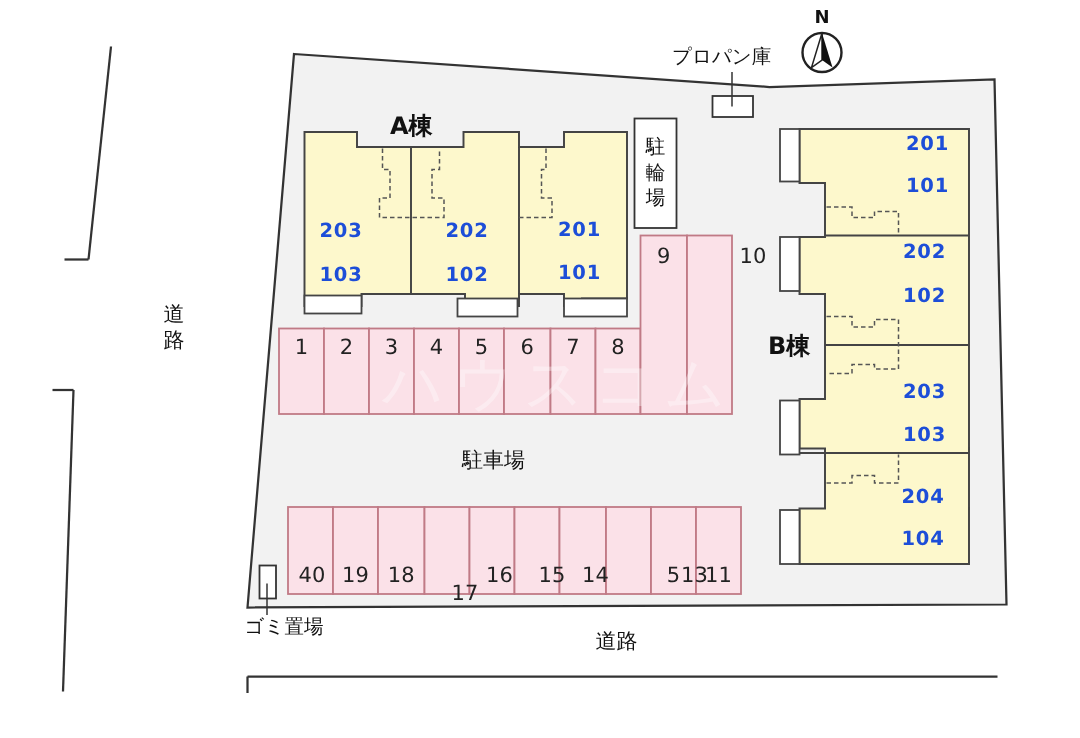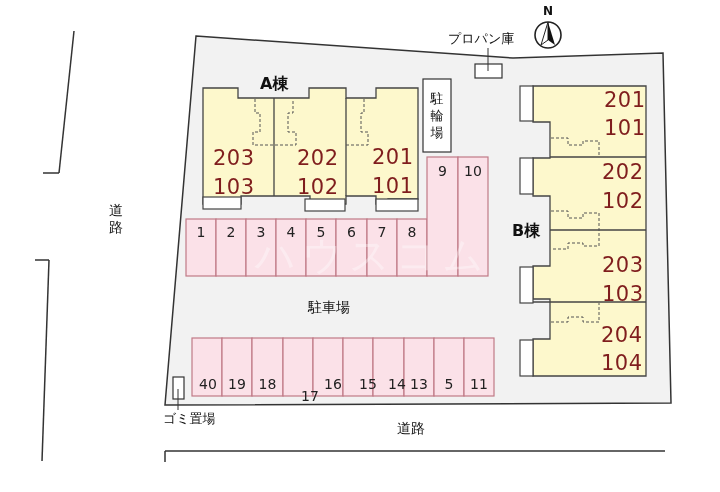--- a/index.html
+++ b/index.html
@@ -1,21 +1,21 @@
 <!DOCTYPE html>
 <html><head>
 <meta charset="utf-8">
 <style>
   html, body { margin: 0; padding: 0; background: #ffffff; }
   body { width: 720px; height: 492px; position: relative; overflow: hidden;
          font-family: "DejaVu Sans", "Liberation Sans", sans-serif; color: #111; }
   svg.map { position: absolute; left: 0; top: 0; }
   .lbl { position: absolute; white-space: nowrap; line-height: 1; }
   .road-v { font-size: 14px; width: 16px; text-align: center; line-height: 17px; white-space: normal; }
-  .unit-num { position: absolute; font-size: 21px; line-height: 1; letter-spacing: 0.5px; color: #7f1d1d; }
+  .unit-num { position: absolute; font-size: 13px; line-height: 1; letter-spacing: 0.5px; color: #1d4ed8; font-weight: bold; }
   .bldg-label { font-size: 16px; font-weight: bold; text-align: center; }
   .space { position: absolute; font-size: 14px; text-align: center; color: #222; }
   .small-jp { font-size: 13px; }
   .watermark { position: absolute; font-size: 40px; color: rgba(255,255,255,0.35); letter-spacing: 6px; }
 </style>
 </head>
 <body>
 
 <svg class="map" width="720" height="492" viewBox="0 0 720 492">
 
@@ -130,26 +130,26 @@
 
 <div class="space" style="left:186px; top:224px; width:30px;">1</div>
 <div class="space" style="left:216px; top:224px; width:30px;">2</div>
 <div class="space" style="left:246px; top:224px; width:30px;">3</div>
 <div class="space" style="left:276px; top:224px; width:30px;">4</div>
 <div class="space" style="left:306px; top:224px; width:30px;">5</div>
 <div class="space" style="left:336px; top:224px; width:31px;">6</div>
 <div class="space" style="left:367px; top:224px; width:30px;">7</div>
 <div class="space" style="left:397px; top:224px; width:30px;">8</div>
 <div class="space" style="left:427px; top:163px; width:31px;">9</div>
-<div class="space" style="left:458px; top:163px; width:30px;">10</div>
+<div class="space" style="left:458px; top:163px; width:30px;padding-left:29px;">10</div>
 
 <div class="space" style="left:192px; top:376px; width:32px;">40</div>
 <div class="space" style="left:222px; top:376px; width:30px;">19</div>
 <div class="space" style="left:252px; top:376px; width:31px;">18</div>
 <div class="space" style="left:283px; top:388px; width:54px;">17</div>
 <div class="space" style="left:313px; top:376px; width:40px;">16</div>
 <div class="space" style="left:343px; top:376px; width:50px;">15</div>
 <div class="space" style="left:373px; top:376px; width:48px;">14</div>
-<div class="space" style="left:404px; top:376px; width:30px;">13</div>
+<div class="space" style="left:404px; top:376px; width:30px;padding-left:44px;">13</div>
 <div class="space" style="left:434px; top:376px; width:30px;">5</div>
 <div class="space" style="left:464px; top:376px; width:30px;">11</div>
 
 <div class="watermark" style="left:255px; top:228px;">ハウスコム</div>
 
 </body></html>

